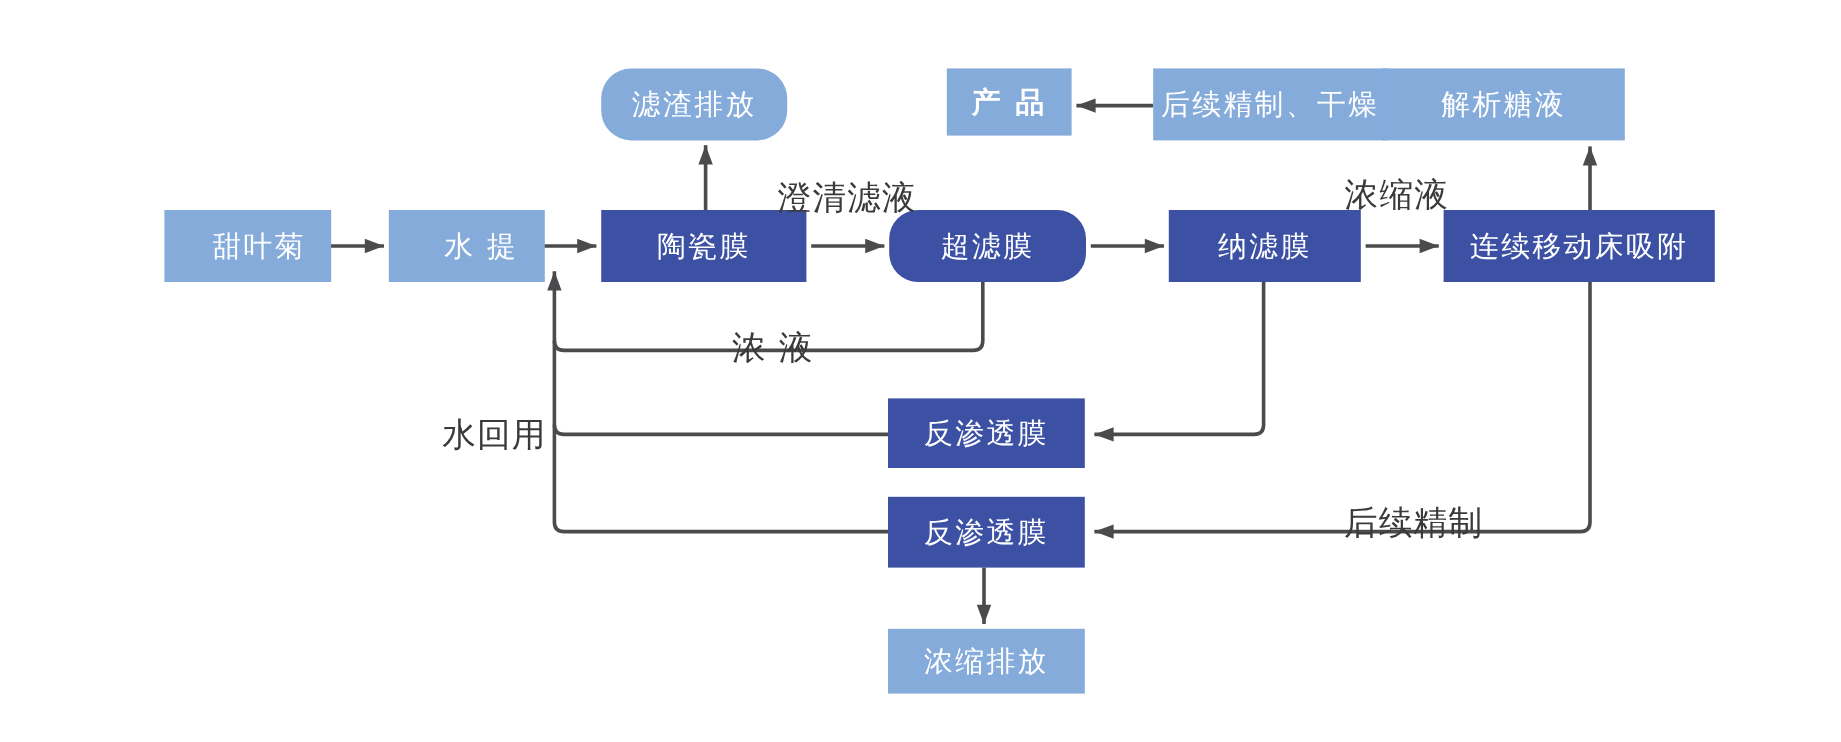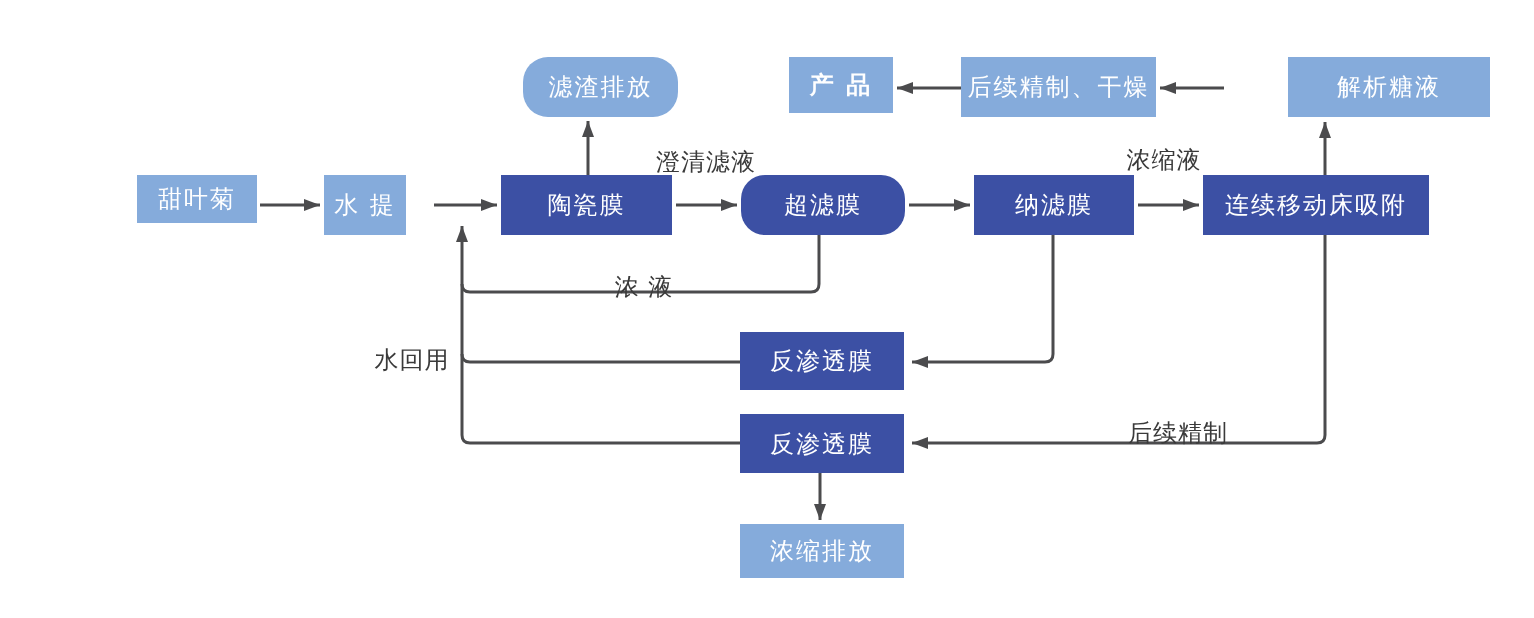--- a/index.html
+++ b/index.html
@@ -17,33 +17,33 @@
     position:absolute;
     display:flex;align-items:center;justify-content:center;
     color:var(--node-text,#fff);
     font-size:24px;letter-spacing:2px;white-space:nowrap;
   }
   .light{background:var(--light-node,#85ABDB);}
   .dark{background:var(--dark-node,#3C50A4);}
   .elabel{
     position:absolute;transform:translateX(-50%);
     color:var(--label-text,#3A3A3A);
-    font-size:24px;letter-spacing:1px;white-space:nowrap;text-align:right;
+    font-size:28px;letter-spacing:1px;white-space:nowrap;text-align:right;
   }
   
-  .n-stevia{left:137px;top:175px;width:120px;height:48px;}
-  .n-water-extraction{left:324px;top:175px;width:82px;height:60px;}
-  .n-residue-discharge{left:523px;top:57px;width:155px;height:60px;border-radius:25px;}
+  .n-stevia{left:137px;top:175px;width:120px;height:60px;padding-left:19px;}
+  .n-water-extraction{left:324px;top:175px;width:106px;height:60px;padding-left:24px;}
+  .n-residue-discharge{left:501px;top:57px;width:155px;height:60px;border-radius:25px;}
   .n-ceramic{left:501px;top:175px;width:171px;height:60px;}
   .n-ultrafiltration{left:741px;top:175px;width:164px;height:60px;border-radius:24px;}
   .n-nanofiltration{left:974px;top:175px;width:160px;height:60px;}
   .n-moving-bed{left:1203px;top:175px;width:226px;height:60px;text-align:right;}
   .n-product{left:789px;top:57px;width:104px;height:56px;font-weight:bold;}
   .n-refining{left:961px;top:57px;width:195px;height:60px;}
-  .n-desorbed{left:1288px;top:57px;width:202px;height:60px;}
+  .n-desorbed{left:1152px;top:57px;width:202px;height:60px;}
   .n-ro1{left:740px;top:332px;width:164px;height:58px;}
   .n-ro2{left:740px;top:414px;width:164px;height:59px;}
   .n-concentrate-discharge{left:740px;top:524px;width:164px;height:54px;}
   
   .l-clarified{left:706px;top:146px;}
   .l-concentrated{left:1164px;top:144px;}
   .l-concentrate{left:644px;top:271px;}
   .l-water-reuse{left:412px;top:344px;}
   .l-column-waste{left:1178px;top:417px;}
 </style>

